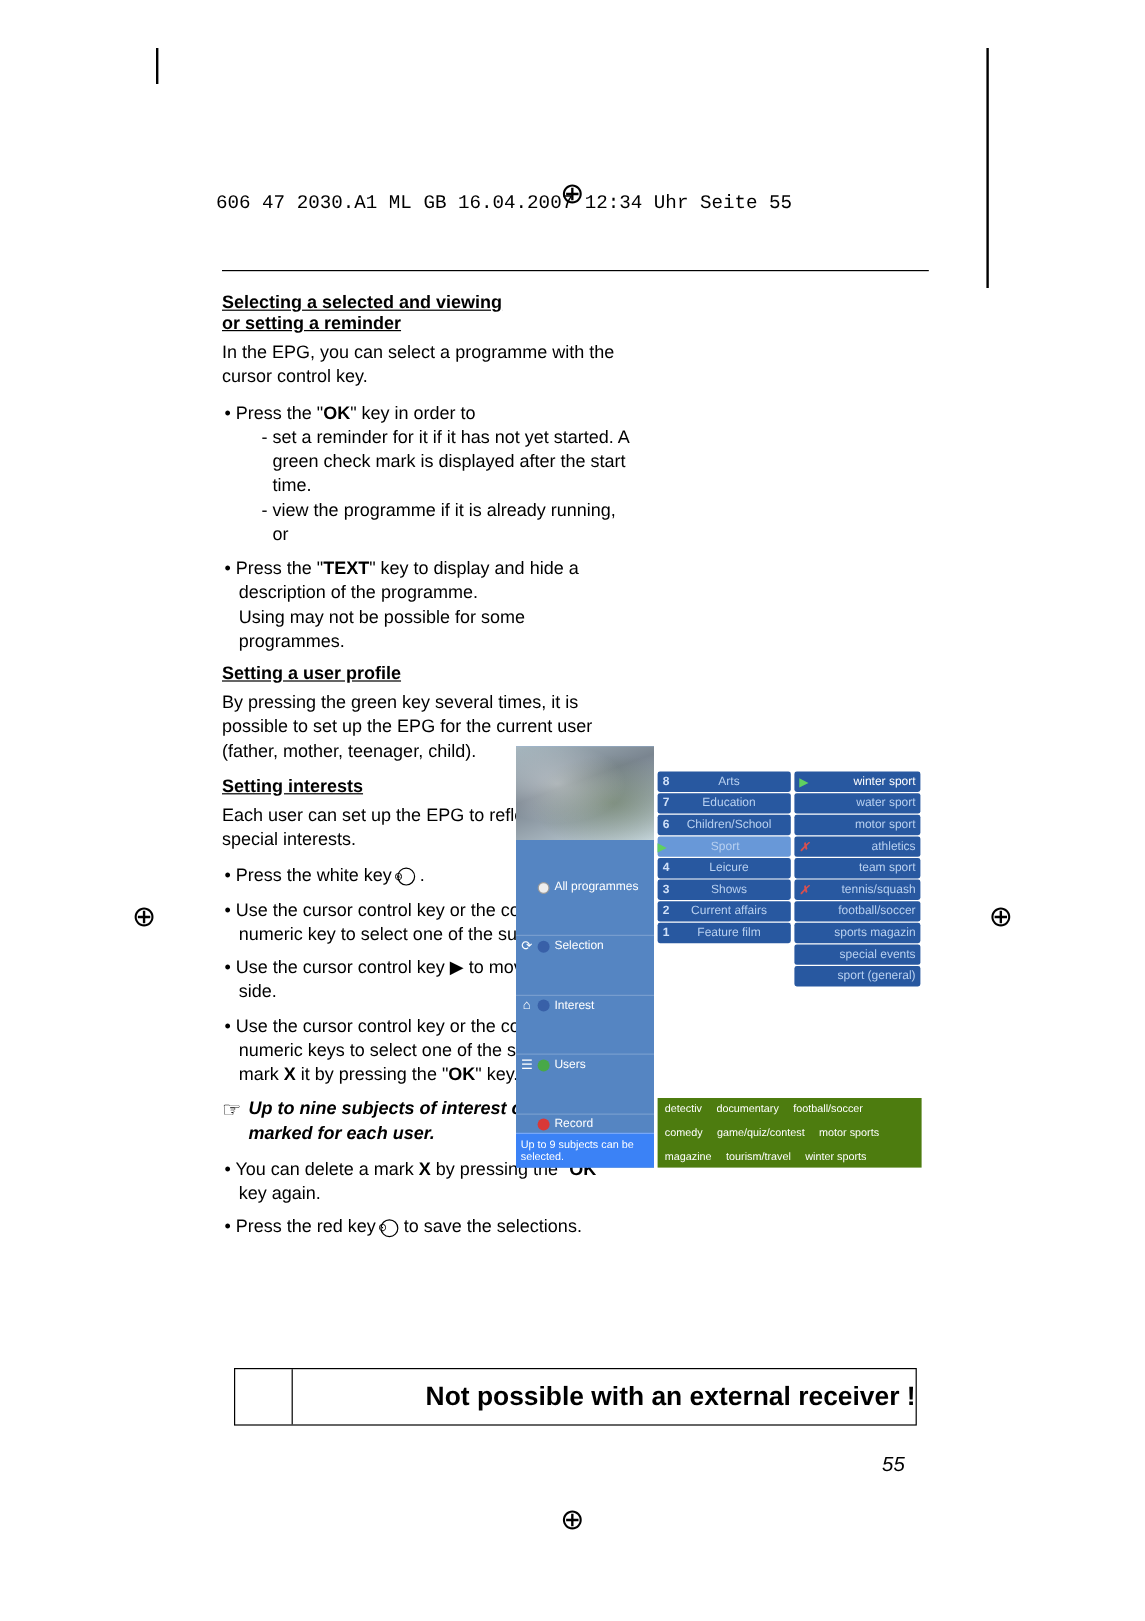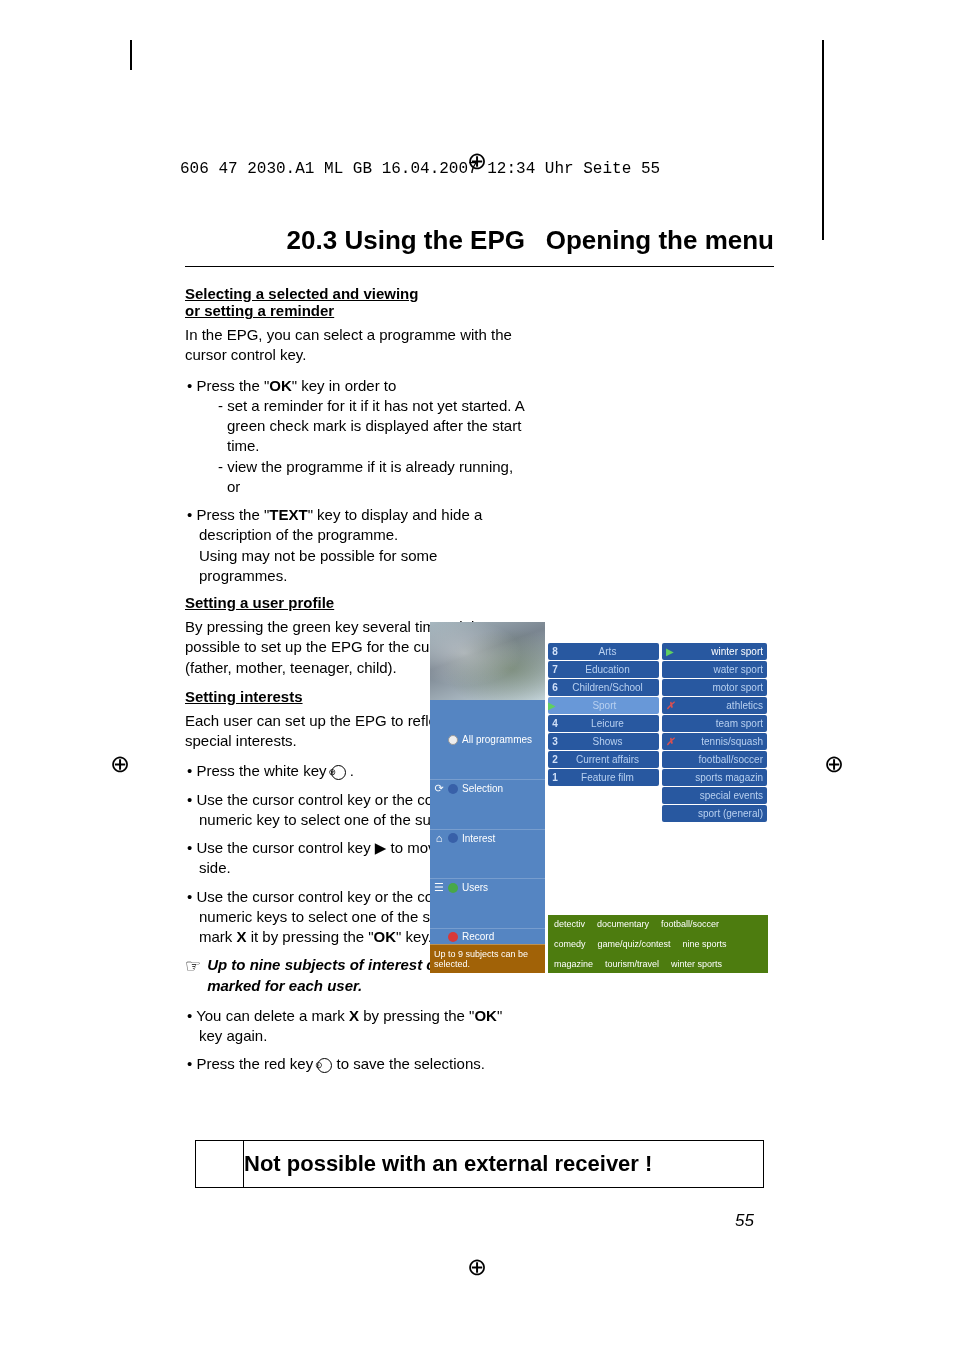--- a/index.html
+++ b/index.html
@@ -33,60 +33,56 @@
     .shot-image-overlay { position: absolute; inset: 0; background: radial-gradient(ellipse at 30% 40%, rgba(255,255,255,0.4) 0%, transparent 50%), radial-gradient(ellipse at 70% 60%, rgba(100,120,80,0.5) 0%, transparent 60%); }
     .left-menu-item { display: flex; align-items: center; padding: 2px 4px; gap: 4px; font-size: 10px; border-top: 1px solid rgba(255,255,255,0.2); margin-top: 32px; }
     .left-menu-first { border-top: none; }
     .left-dot { width: 10px; height: 10px; border-radius: 50%; display: inline-block; flex-shrink: 0; }
     .dot-white { background: #eee; border: 1px solid #999; }
     .dot-blue { background: #3860a8; }
     .dot-red { background: #d83838; }
     .dot-green { background: #48a848; }
     .left-icon { font-size: 11px; width: 10px; text-align: center; flex-shrink: 0; }
     .menu-label { flex: 1; }
-    .selection-note { font-size: 9px; padding: 4px; text-align: left; background: #a16207; border-top: 1px solid rgba(255,255,255,0.3); }
+    .selection-note { font-size: 9px; padding: 4px; text-align: left; background: #3b82f6; border-top: 1px solid rgba(255,255,255,0.3); }
     .shot-mid { width: 111px; display: flex; flex-direction: column; gap: 1px; }
     .mid-item { background: #2858a0; color: #b8d0f0; font-size: 10px; display: flex; align-items: center; height: 17px; border-radius: 2px; }
     .mid-num { width: 14px; text-align: center; font-weight: bold; color: #d0e0f8; }
     .mid-label { flex: 1; text-align: center; padding-right: 6px; }
     .mid-sel { background: #6898d8; }
     .shot-right { width: 105px; display: flex; flex-direction: column; gap: 1px; }
     .right-item { background: #2858a0; color: #b8d0f0; font-size: 10px; display: flex; align-items: center; height: 17px; border-radius: 2px; padding: 0 4px; }
     .right-mark { width: 14px; color: #d85050; font-weight: bold; font-style: italic; }
     .right-label { flex: 1; text-align: right; }
     .right-sel { color: #fff; }
     .play-icon { color: #60d060; font-size: 10px; flex-shrink: 0; }
     .footer-box { background: #4d7c0f; color: #fff; font-size: 9px; padding: 4px 6px; margin-top: 2px; }
     .footer-words { display: flex; flex-wrap: wrap; gap: 10px 12px; justify-content: flex-start; }
     .banner { position: absolute; bottom: 163px; left: 195px; right: 190px; border: 1px solid #000; }
     .banner-row { display: flex; align-items: stretch; }
     .banner-cell1 { width: 48px; border-right: 1px solid #000; }
-    .banner-cell2 { flex: 1; text-align: left; font-weight: bold; font-size: 22px; padding: 10px 0; }
+    .banner-cell2 { flex: 1; text-align: right; font-weight: bold; font-size: 22px; padding: 10px 0; }
     .page-num { position: absolute; bottom: 120px; right: 200px; font-style: italic; font-size: 17px; }
     .circle-key { display: inline-block; width: 15px; height: 15px; border: 1px solid #000; border-radius: 50%; vertical-align: middle; font-size: 9px; text-align: center; line-height: 13px; }
   </style>
 </head>
 <body>
 
 <div class="page">
 
   <div class="crop-mark-top"></div>
   <div class="crop-mark-right"></div>
   <span class="reg-mark-top">⊕</span>
   <span class="reg-mark-left">⊕</span>
   <span class="reg-mark-right">⊕</span>
   <span class="reg-mark-bottom">⊕</span>
 
   <div class="header-line">606 47 2030.A1  ML GB  16.04.2007  12:34 Uhr  Seite 55</div>
 
   <div class="content">
-    <div class="title-row">
-      <div class="title-left">20.3 Using the EPG</div>
-      <div class="title-right">Opening the menu</div>
-    </div>
     <hr class="title-hr">
 
     <div class="left-col">
       <span class="section-heading">
         <span>Selecting a selected and viewing</span><br>
         <span>or setting a reminder</span>
       </span>
 
       <p class="body-text">In the EPG, you can select a programme with the cursor control key.</p>
 
@@ -251,21 +247,21 @@
               </div>
             </div>
         </div>
         <div class="footer-box">
           <div class="footer-words" id="footer-words">
               <span>detectiv</span>
               <span>documentary</span>
               <span>football/soccer</span>
               <span>comedy</span>
               <span>game/quiz/contest</span>
-              <span>nine sports</span>
+              <span>motor sports</span>
               <span>magazine</span>
               <span>tourism/travel</span>
               <span>winter sports</span>
             </div>
         </div>
       </div>
     </div>
   </div>
 
   <div class="banner">

